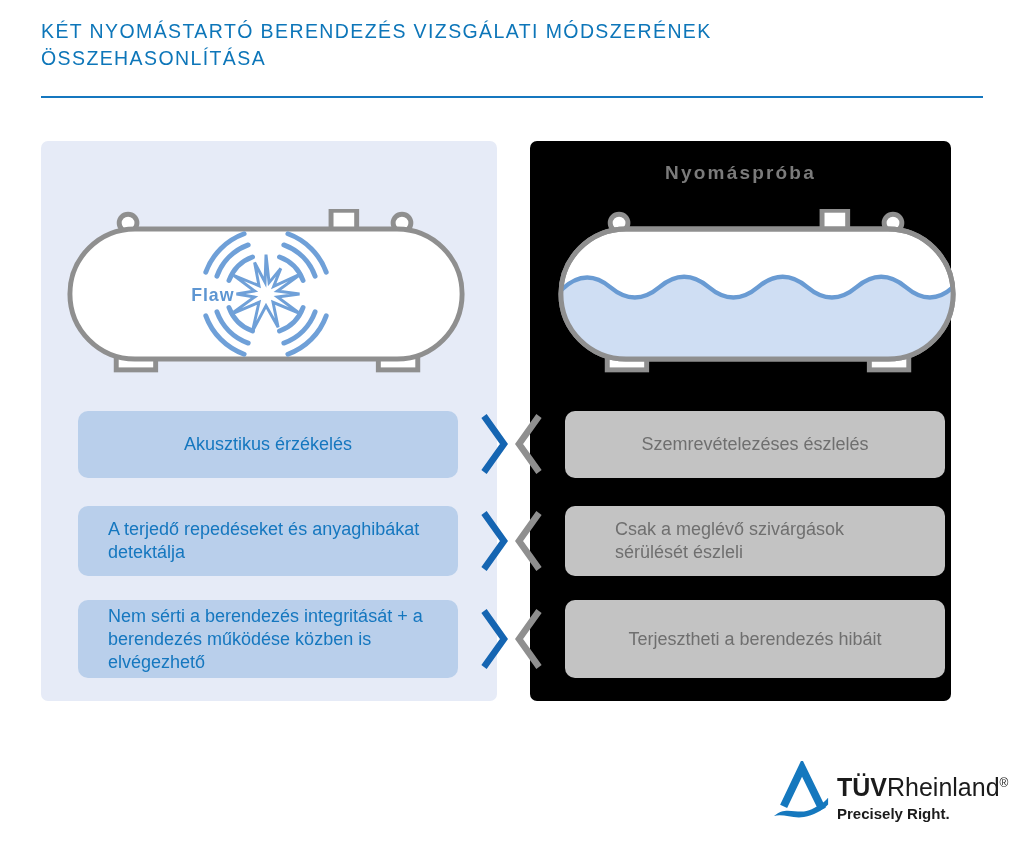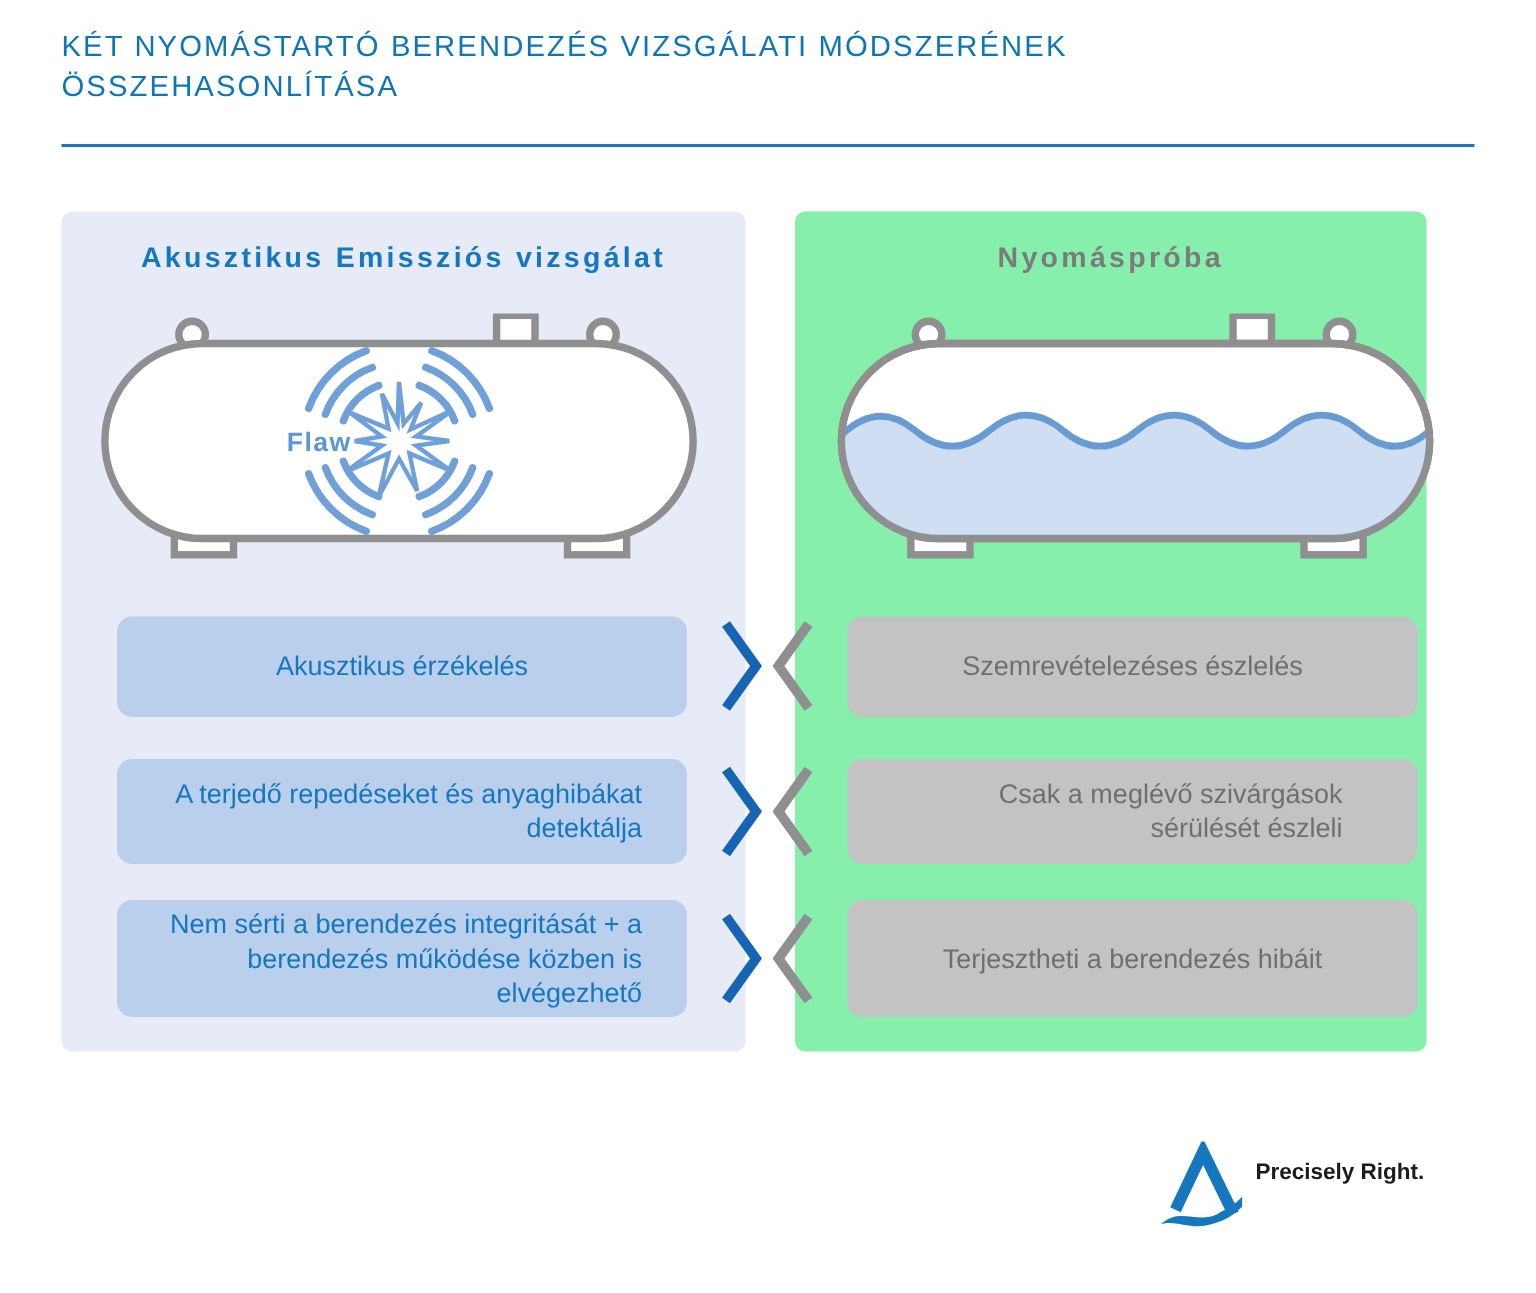--- a/index.html
+++ b/index.html
@@ -6,33 +6,33 @@
   .stage{position:relative;width:1024px;height:862px;background:#ffffff;
          font-family:"Liberation Sans",sans-serif;overflow:hidden;}
 
   .title{position:absolute;left:41px;top:18px;width:880px;margin:0;
          font-size:19.5px;font-weight:normal;line-height:27px;letter-spacing:1.4px;
          color:#0d76b9;}
   .rule{position:absolute;left:41px;top:96px;width:942px;height:2px;background:#1577bf;}
 
   .panel{position:absolute;top:141px;height:560px;border-radius:7px;}
   .panel-left{left:41px;width:456px;background:#e6ebf7;}
-  .panel-right{left:530px;width:421px;background:#86efac;}
+  .panel-right{left:530px;width:421px;background:#000000;}
 
   .panel-header{position:absolute;top:21px;left:0;width:100%;text-align:center;
                 font-size:19px;font-weight:bold;letter-spacing:2.2px;}
   .hdr-left{color:#1577bf;}
   .hdr-right{color:#7b7b7b;}
 
   .vessel{position:absolute;top:68px;width:404px;height:170px;}
   .panel-left  .vessel{left:24px;}
   .panel-right .vessel{left:26px;}
 
   .box{position:absolute;display:flex;align-items:center;justify-content:center;
-       text-align:right;border-radius:10px;font-size:18px;line-height:23px;
+       text-align:left;border-radius:10px;font-size:18px;line-height:23px;
        box-sizing:border-box;}
   .box-l{left:37px;width:380px;background:#b9cfeb;color:#1577bf;padding:4px 30px;}
   .box-r{left:35px;width:380px;background:#c3c3c3;color:#6f6f6f;padding:4px 50px;}
   .row0{top:270px;height:67px;}
   .row1{top:365px;height:70px;}
   .row2{top:459px;height:78px;}
 
   .chev{position:absolute;width:28px;height:62px;}
   .chev-blue{left:480px;}
   .chev-gray{left:515px;}
@@ -48,21 +48,20 @@
 </style>
 </head>
 <body>
 
 <div class="stage">
 
   <h1 class="title">KÉT NYOMÁSTARTÓ BERENDEZÉS VIZSGÁLATI MÓDSZERÉNEK ÖSSZEHASONLÍTÁSA</h1>
   <div class="rule"></div>
 
   <section class="panel panel-left">
-    <div class="panel-header hdr-left">Akusztikus Emissziós vizsgálat</div>
 
     <svg class="vessel" viewBox="0 0 410 172">
 
       <circle cx="64" cy="14" r="9" fill="#fff" stroke="#8f8f8f" stroke-width="5"></circle>
       <rect x="270" y="1" width="26" height="26" fill="#fff" stroke="#8f8f8f" stroke-width="5"></rect>
       <circle cx="342" cy="14" r="9" fill="#fff" stroke="#8f8f8f" stroke-width="5"></circle>
 
       <rect x="52" y="146" width="40" height="17" fill="#fff" stroke="#8f8f8f" stroke-width="5"></rect>
       <rect x="318" y="146" width="40" height="17" fill="#fff" stroke="#8f8f8f" stroke-width="5"></rect>
 
@@ -141,17 +140,18 @@
   <svg class="chev chev-gray cv2" viewBox="0 0 28 62">
     <polyline points="24,3 4,31 24,59" fill="none" stroke="#8f8f8f" stroke-width="6.5"></polyline>
     </svg>
 
   <div class="logo">
     <svg class="logo-tri" viewBox="0 0 60 60">
       <path d="M11,47 L30,7 L51,50" fill="#ffffff" stroke="#1578be" stroke-width="8" stroke-linejoin="miter"></path>
       <path d="M1,57 C14,45 26,57 40,50 C47,46 52,44 57,38 L57,45 C50,52 42,56 32,58 C20,60 10,54 1,57 Z" fill="#1578be"></path>
     </svg>
     <div class="logo-text">
+      <div class="brand"><span class="b">TÜV</span><span>Rheinland</span><span class="reg">®</span></div>
       <div class="tagline">Precisely Right.</div>
     </div>
   </div>
 
 </div>
 
 </body></html>

